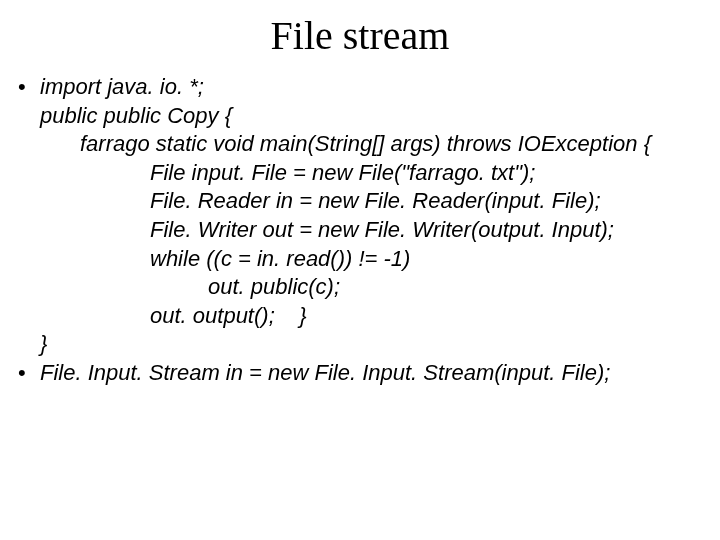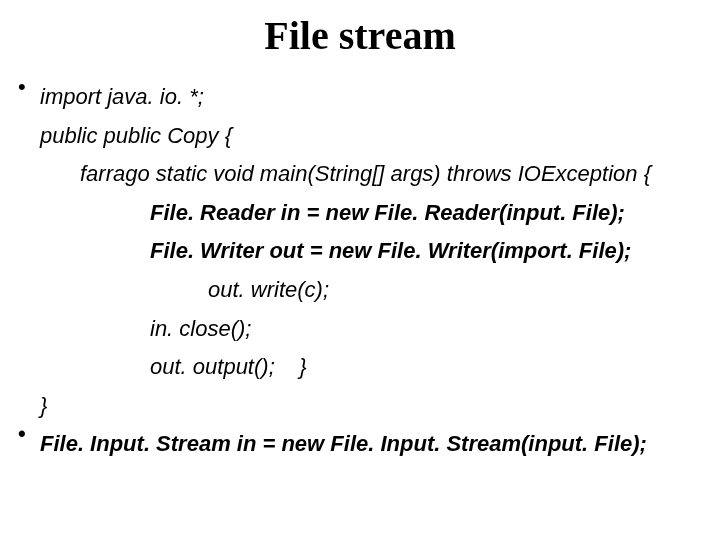--- a/index.html
+++ b/index.html
@@ -15,21 +15,21 @@
   .slide {
     width: 720px;
     height: 540px;
     position: relative;
     box-sizing: border-box;
     padding: 12px 18px 18px 18px;
   }
   .title {
     font-family: "Times New Roman", Times, serif;
     font-size: 40px;
-    font-weight: 700;
+    font-weight: 400;
     text-align: center;
     margin: 0 0 14px 0;
   }
   .content {
     font-family: Arial, Helvetica, sans-serif;
     font-size: 22px;
     line-height: 1.3;
     font-style: italic;
   }
   .row {
@@ -39,58 +39,60 @@
   }
   .bullet {
     display: inline-block;
     width: 22px;
     flex: 0 0 22px;
     font-style: normal;
     text-align: left;
   }
   .txt {
     flex: 1 1 auto;
-    margin-top: 10px;
   }
   .indent1 { padding-left: 22px; }
   .indent2 { padding-left: 62px; }
   .indent3 { padding-left: 132px; }
   .indent4 { padding-left: 190px; }
-  .bold { font-weight: 700; }
+  .bold { font-weight: 400; }
 </style>
 </head>
 <body>
 
 <div class="slide">
 
   <h1 class="title">File stream</h1>
 
   <div class="content">
 
     <div class="row">
       <span class="bullet">•</span>
       <span class="txt">import java. io. *;</span>
     </div>
     <div class="row indent1">
       <span class="txt">public public Copy {</span>
     </div>
     <div class="row indent2">
       <span class="txt">farrago static void main(String[] args) throws IOException {</span>
     </div>
+    <div class="row indent3">
+      <span class="txt">File input. File = new File("farrago. txt");</span>
+    </div>
     <div class="row indent3 bold">
       <span class="txt">File. Reader in = new File. Reader(input. File);</span>
     </div>
     <div class="row indent3 bold">
-      <span class="txt">File. Writer out = new File. Writer(import. File);</span>
+      <span class="txt">File. Writer out = new File. Writer(output. Input);</span>
+    </div>
+    <div class="row indent3">
+      <span class="txt">while ((c = in. read()) != -1)</span>
     </div>
     <div class="row indent4">
-      <span class="txt">out. write(c);</span>
-    </div>
-    <div class="row indent3">
-      <span class="txt">in. close();</span>
+      <span class="txt">out. public(c);</span>
     </div>
     <div class="row indent3">
       <span class="txt">out. output();    }</span>
     </div>
     <div class="row indent1">
       <span class="txt">}</span>
     </div>
     <div class="row bold">
       <span class="bullet">•</span>
       <span class="txt">File. Input. Stream in = new File. Input. Stream(input. File);</span>

